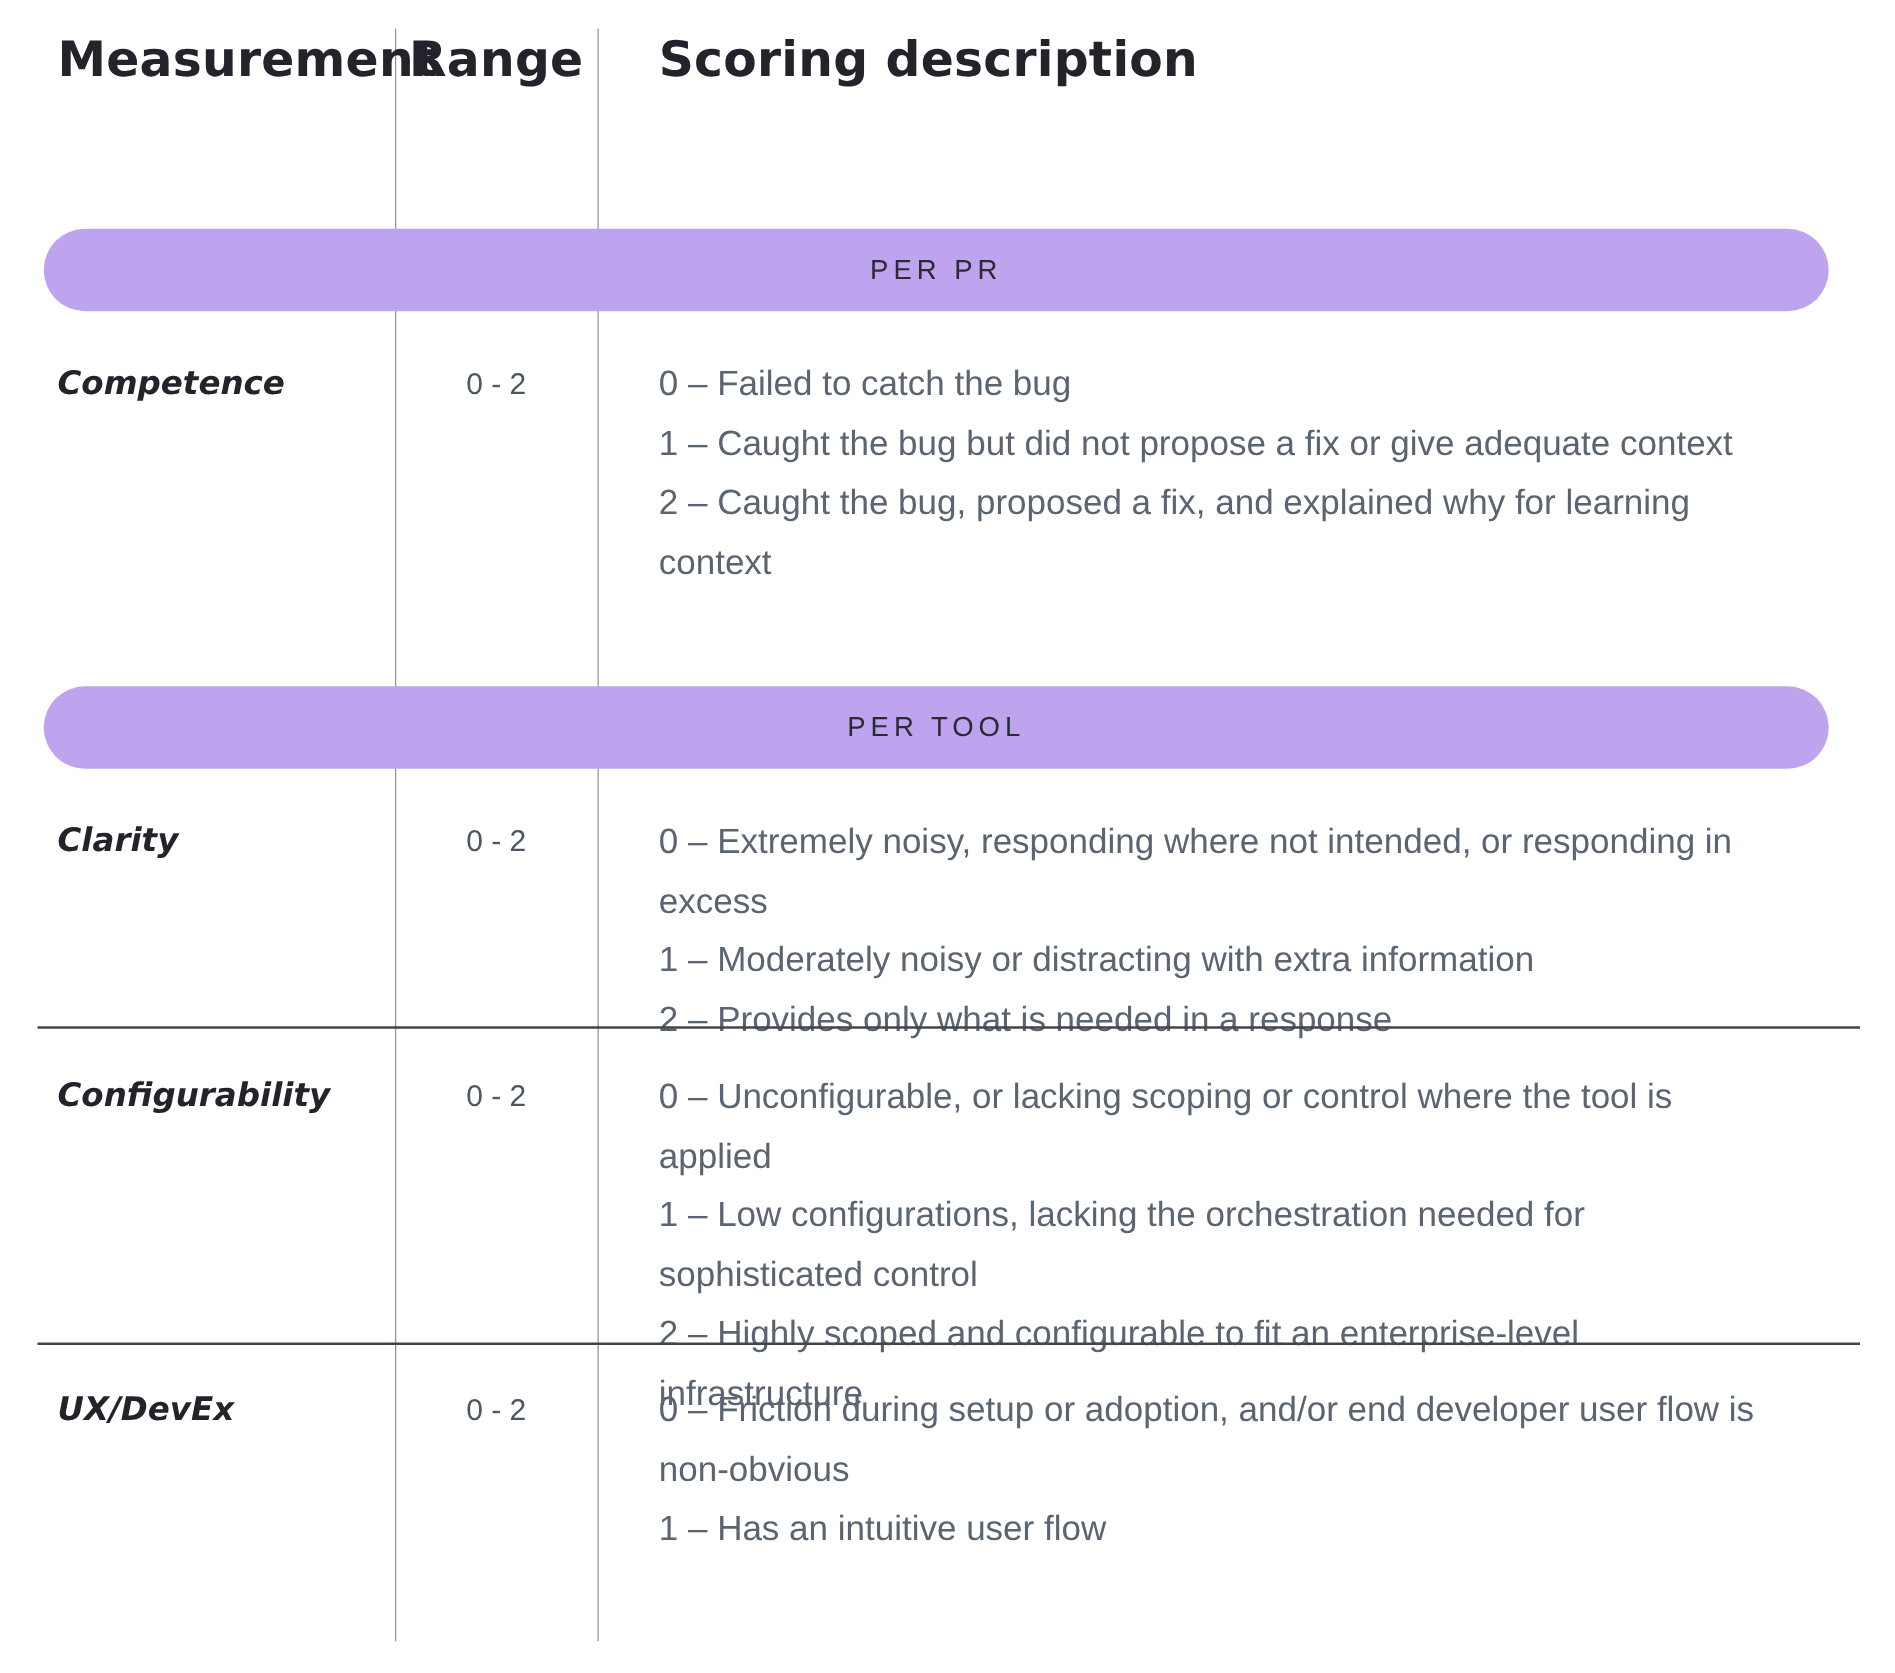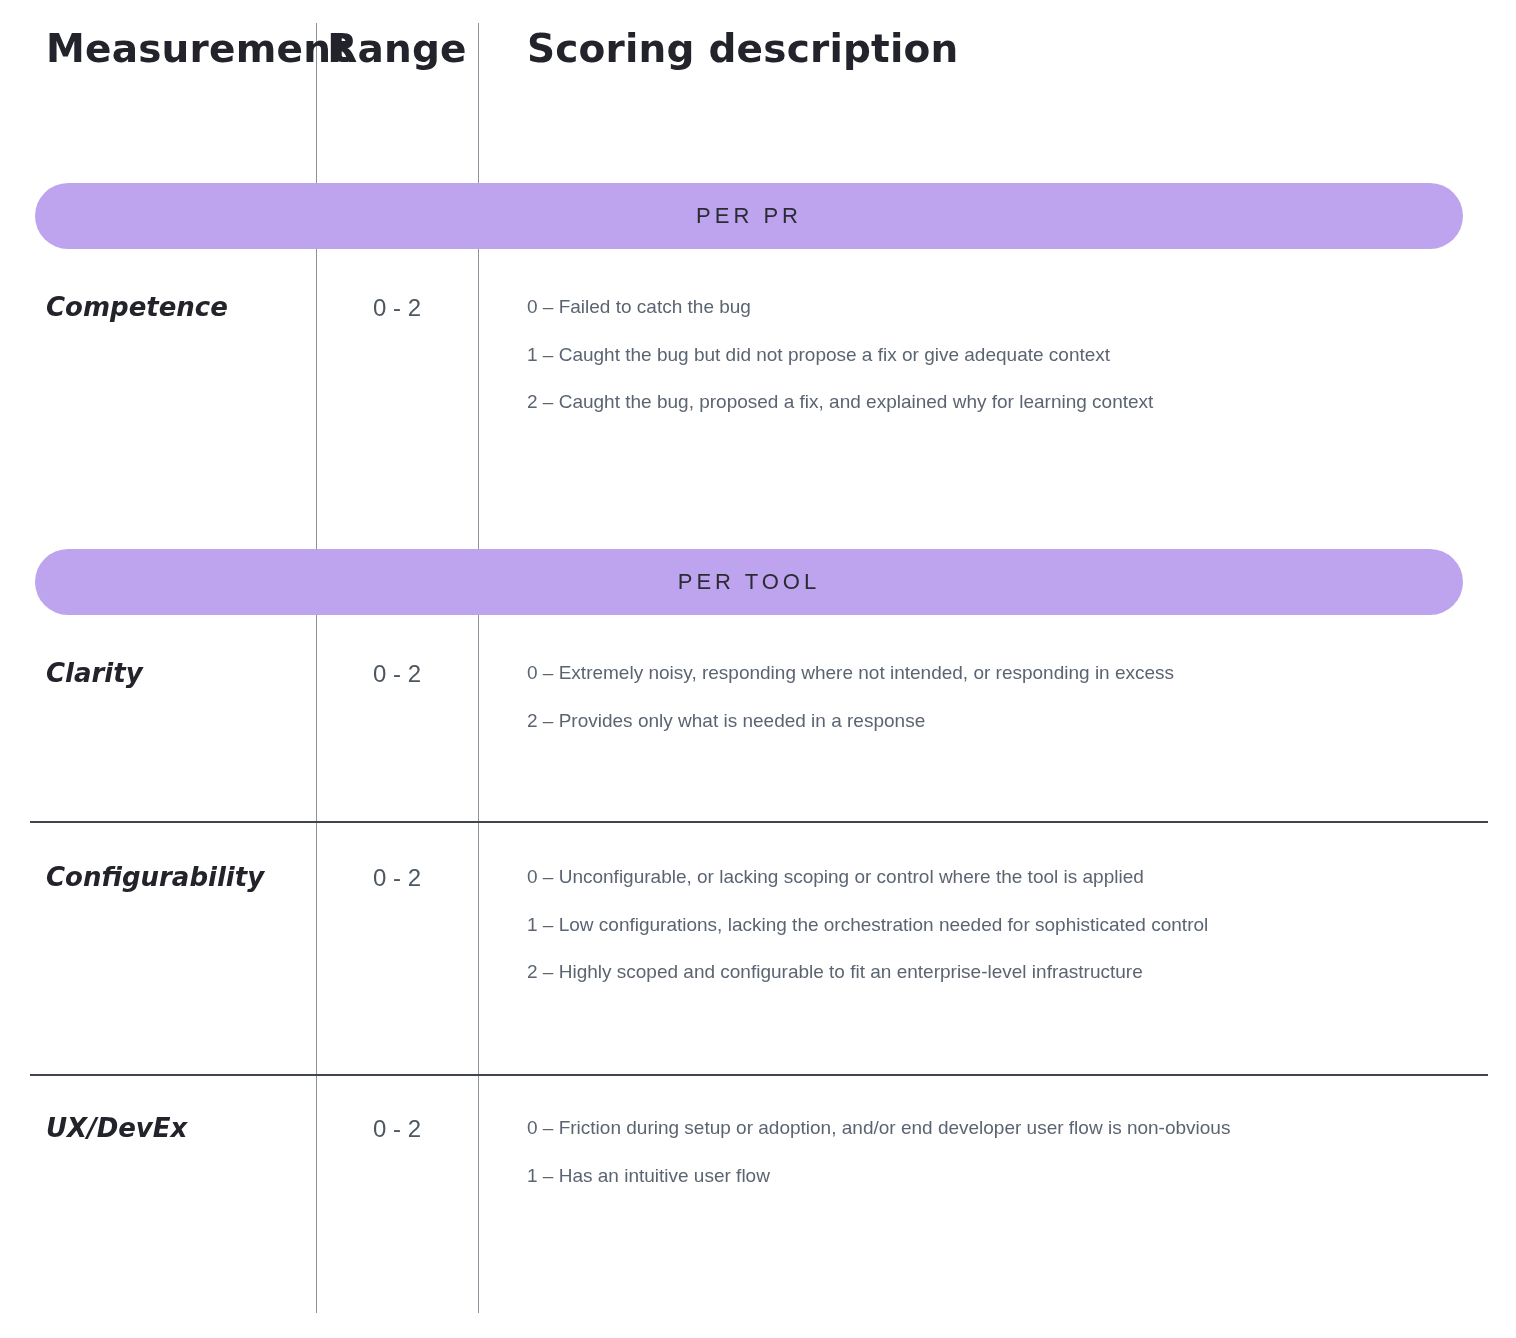--- a/index.html
+++ b/index.html
@@ -89,21 +89,21 @@
   .range-0 { top:294px; }
   .range-1 { top:660px; }
   .range-2 { top:864px; }
   .range-3 { top:1115px; }
 
   
   .scores {
     position:absolute;
     left:527px;
     width:888px;
-    font-size:19px;
+    font-size:28px;
     color:#5b6572;
   }
   .score-line { line-height:47.5px; }
   .scores-0 { top:283px; }
   .scores-1 { top:649px; }
   .scores-2 { top:853px; }
   .scores-3 { top:1104px; }
 
   
   .hdivider {
@@ -141,20 +141,21 @@
   </div>
 
   <div class="band band-2">
     <span class="band-label">PER TOOL</span>
   </div>
 
   <div class="mlabel mlabel-1">Clarity</div>
   <div class="range-val range-1">0 - 2</div>
   <div class="scores scores-1">
     <div class="score-line">0 – Extremely noisy, responding where not intended, or responding in excess</div>
+    <div class="score-line">1 – Moderately noisy or distracting with extra information</div>
     <div class="score-line">2 – Provides only what is needed in a response</div>
   </div>
 
   <div class="hdivider hdivider-1"></div>
 
   <div class="mlabel mlabel-2">Configurability</div>
   <div class="range-val range-2">0 - 2</div>
   <div class="scores scores-2">
     <div class="score-line">0 – Unconfigurable, or lacking scoping or control where the tool is applied</div>
     <div class="score-line">1 – Low configurations, lacking the orchestration needed for sophisticated control</div>

